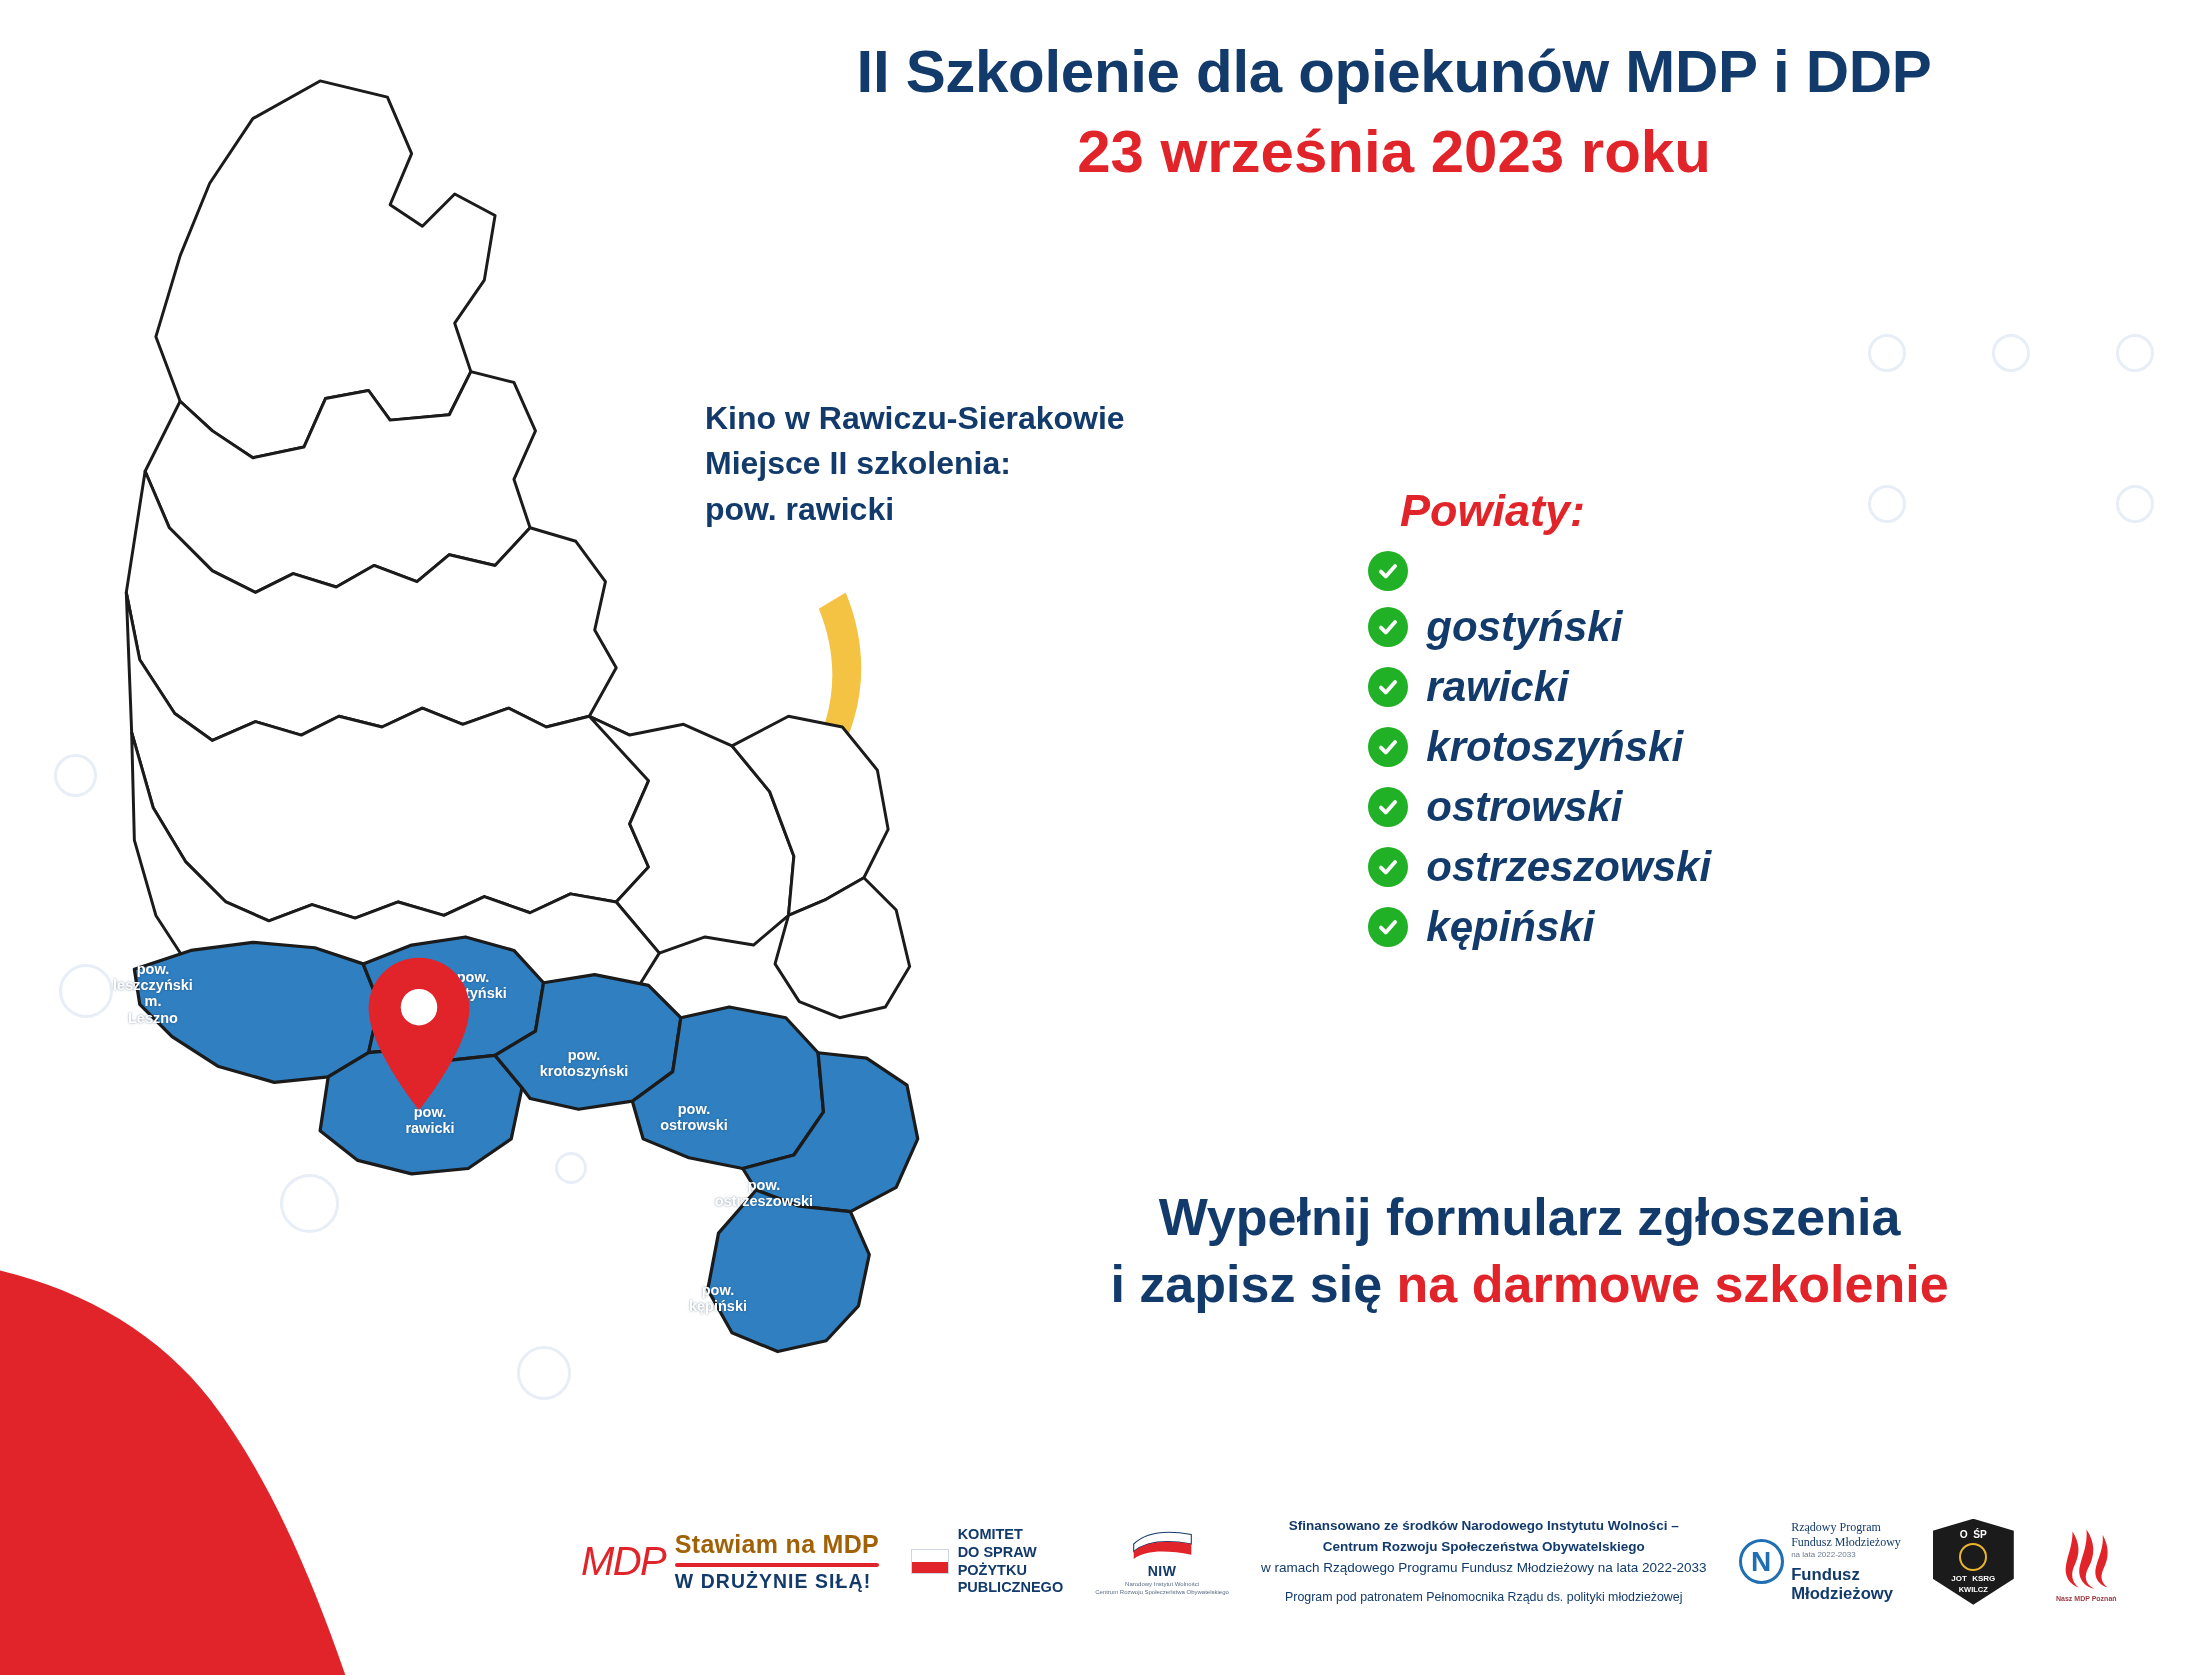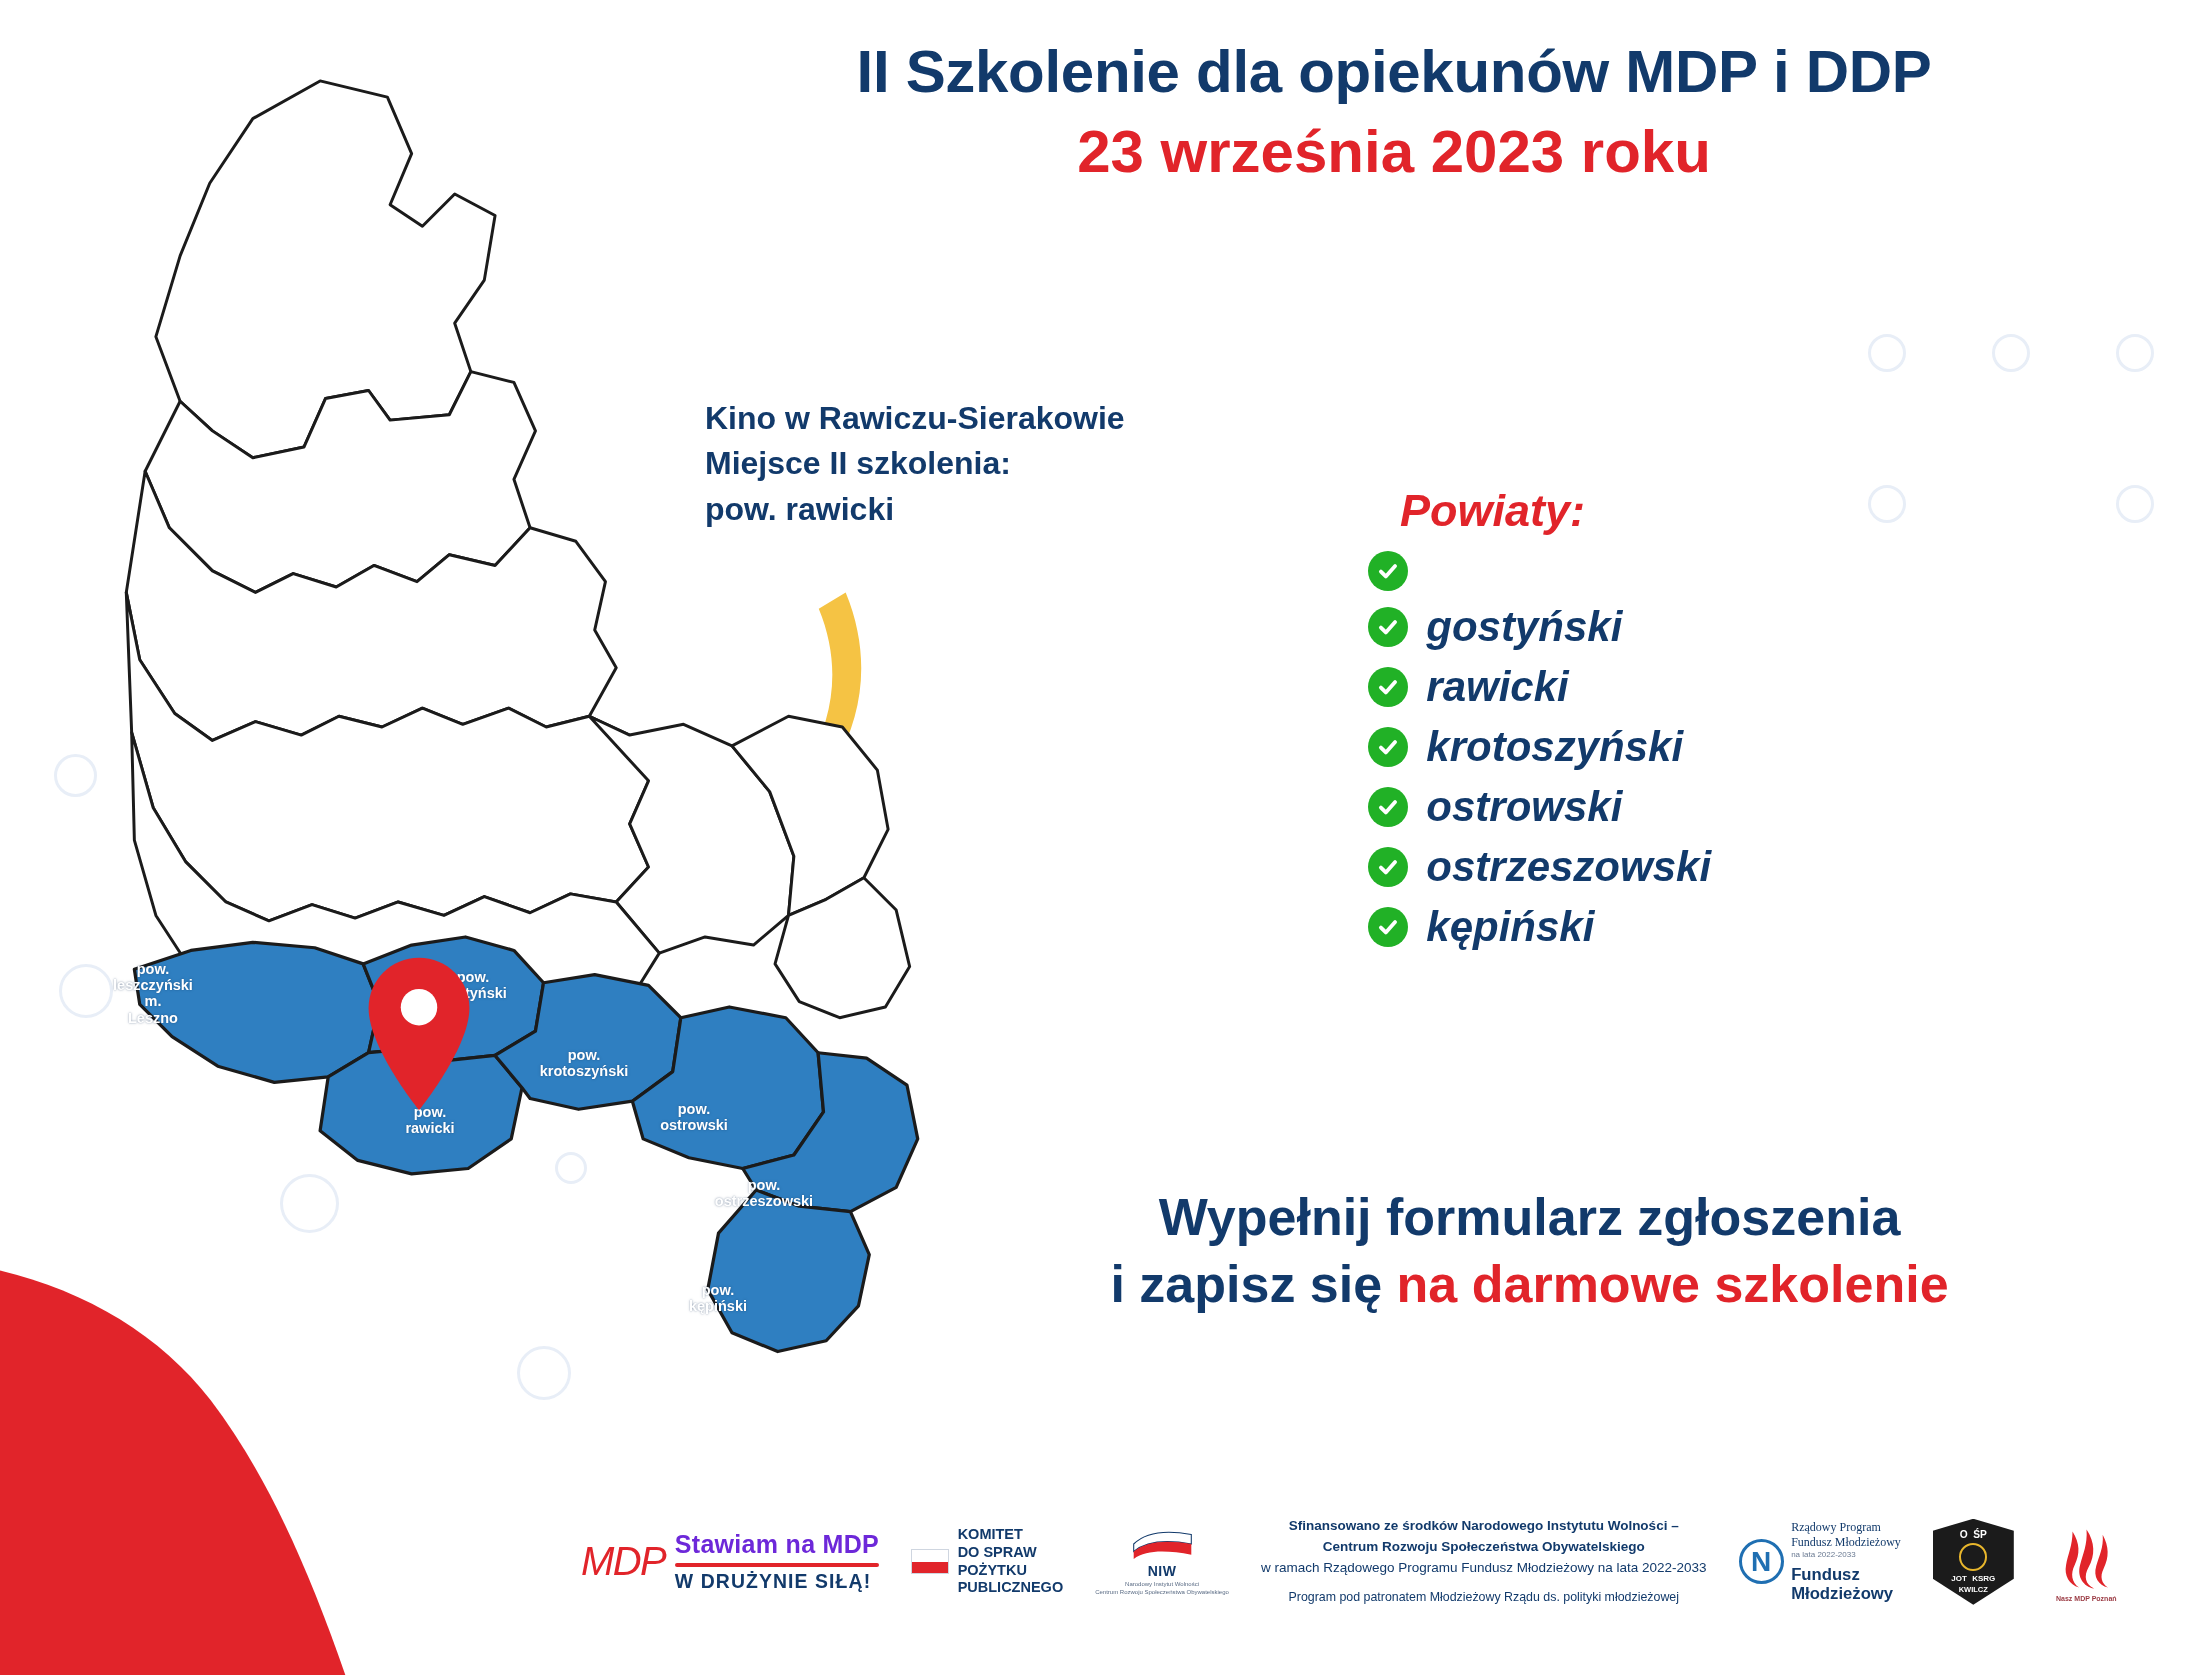--- a/index.html
+++ b/index.html
@@ -166,21 +166,21 @@
   .mdp-mark {
     font-size: 40px;
     font-weight: normal;
     color: #e1242a;
     font-style: italic;
     letter-spacing: -1.6px;
   }
   .mdp-text .t1 {
     font-size: 25px;
     font-weight: bold;
-    color: #6d28d9;
+    color: #a16207;
     letter-spacing: 0.3px;
   }
   .mdp-rule {
     height: 3.8px;
     background: #e1242a;
     margin: 3.8px 0 3.2px 0;
     border-radius: 2.2px;
   }
   .mdp-text .t2 {
     font-size: 19.4px;
@@ -501,21 +501,21 @@
       </div>
       <div class="niw-name">NIW</div>
       <div class="niw-sub">Narodowy Instytut Wolności</div>
       <div class="niw-sub">Centrum Rozwoju Społeczeństwa Obywatelskiego</div>
     </div>
 
     <div class="funding-text">
       <div class="b">Sfinansowano ze środków Narodowego Instytutu Wolności –</div>
       <div class="b">Centrum Rozwoju Społeczeństwa Obywatelskiego</div>
       <div>w ramach Rządowego Programu Fundusz Młodzieżowy na lata 2022-2033</div>
-      <div class="small" style="margin-top:8.6px;">Program pod patronatem Młodzieżowy Rządu ds. polityki młodzieżowej</div>
+      <div class="small" style="margin-top:8.6px;">Program pod patronatem Pełnomocnika Rządu ds. polityki młodzieżowej</div>
     </div>
 
     <div class="logo-frm">
       <div class="frm-badge">N</div>
       <div class="frm-lines">
         <div class="l1">Rządowy Program</div>
         <div class="l1">Fundusz Młodzieżowy</div>
         <div class="l2">na lata 2022-2033</div>
         <div class="l3">Fundusz</div>
         <div class="l3">Młodzieżowy</div>

